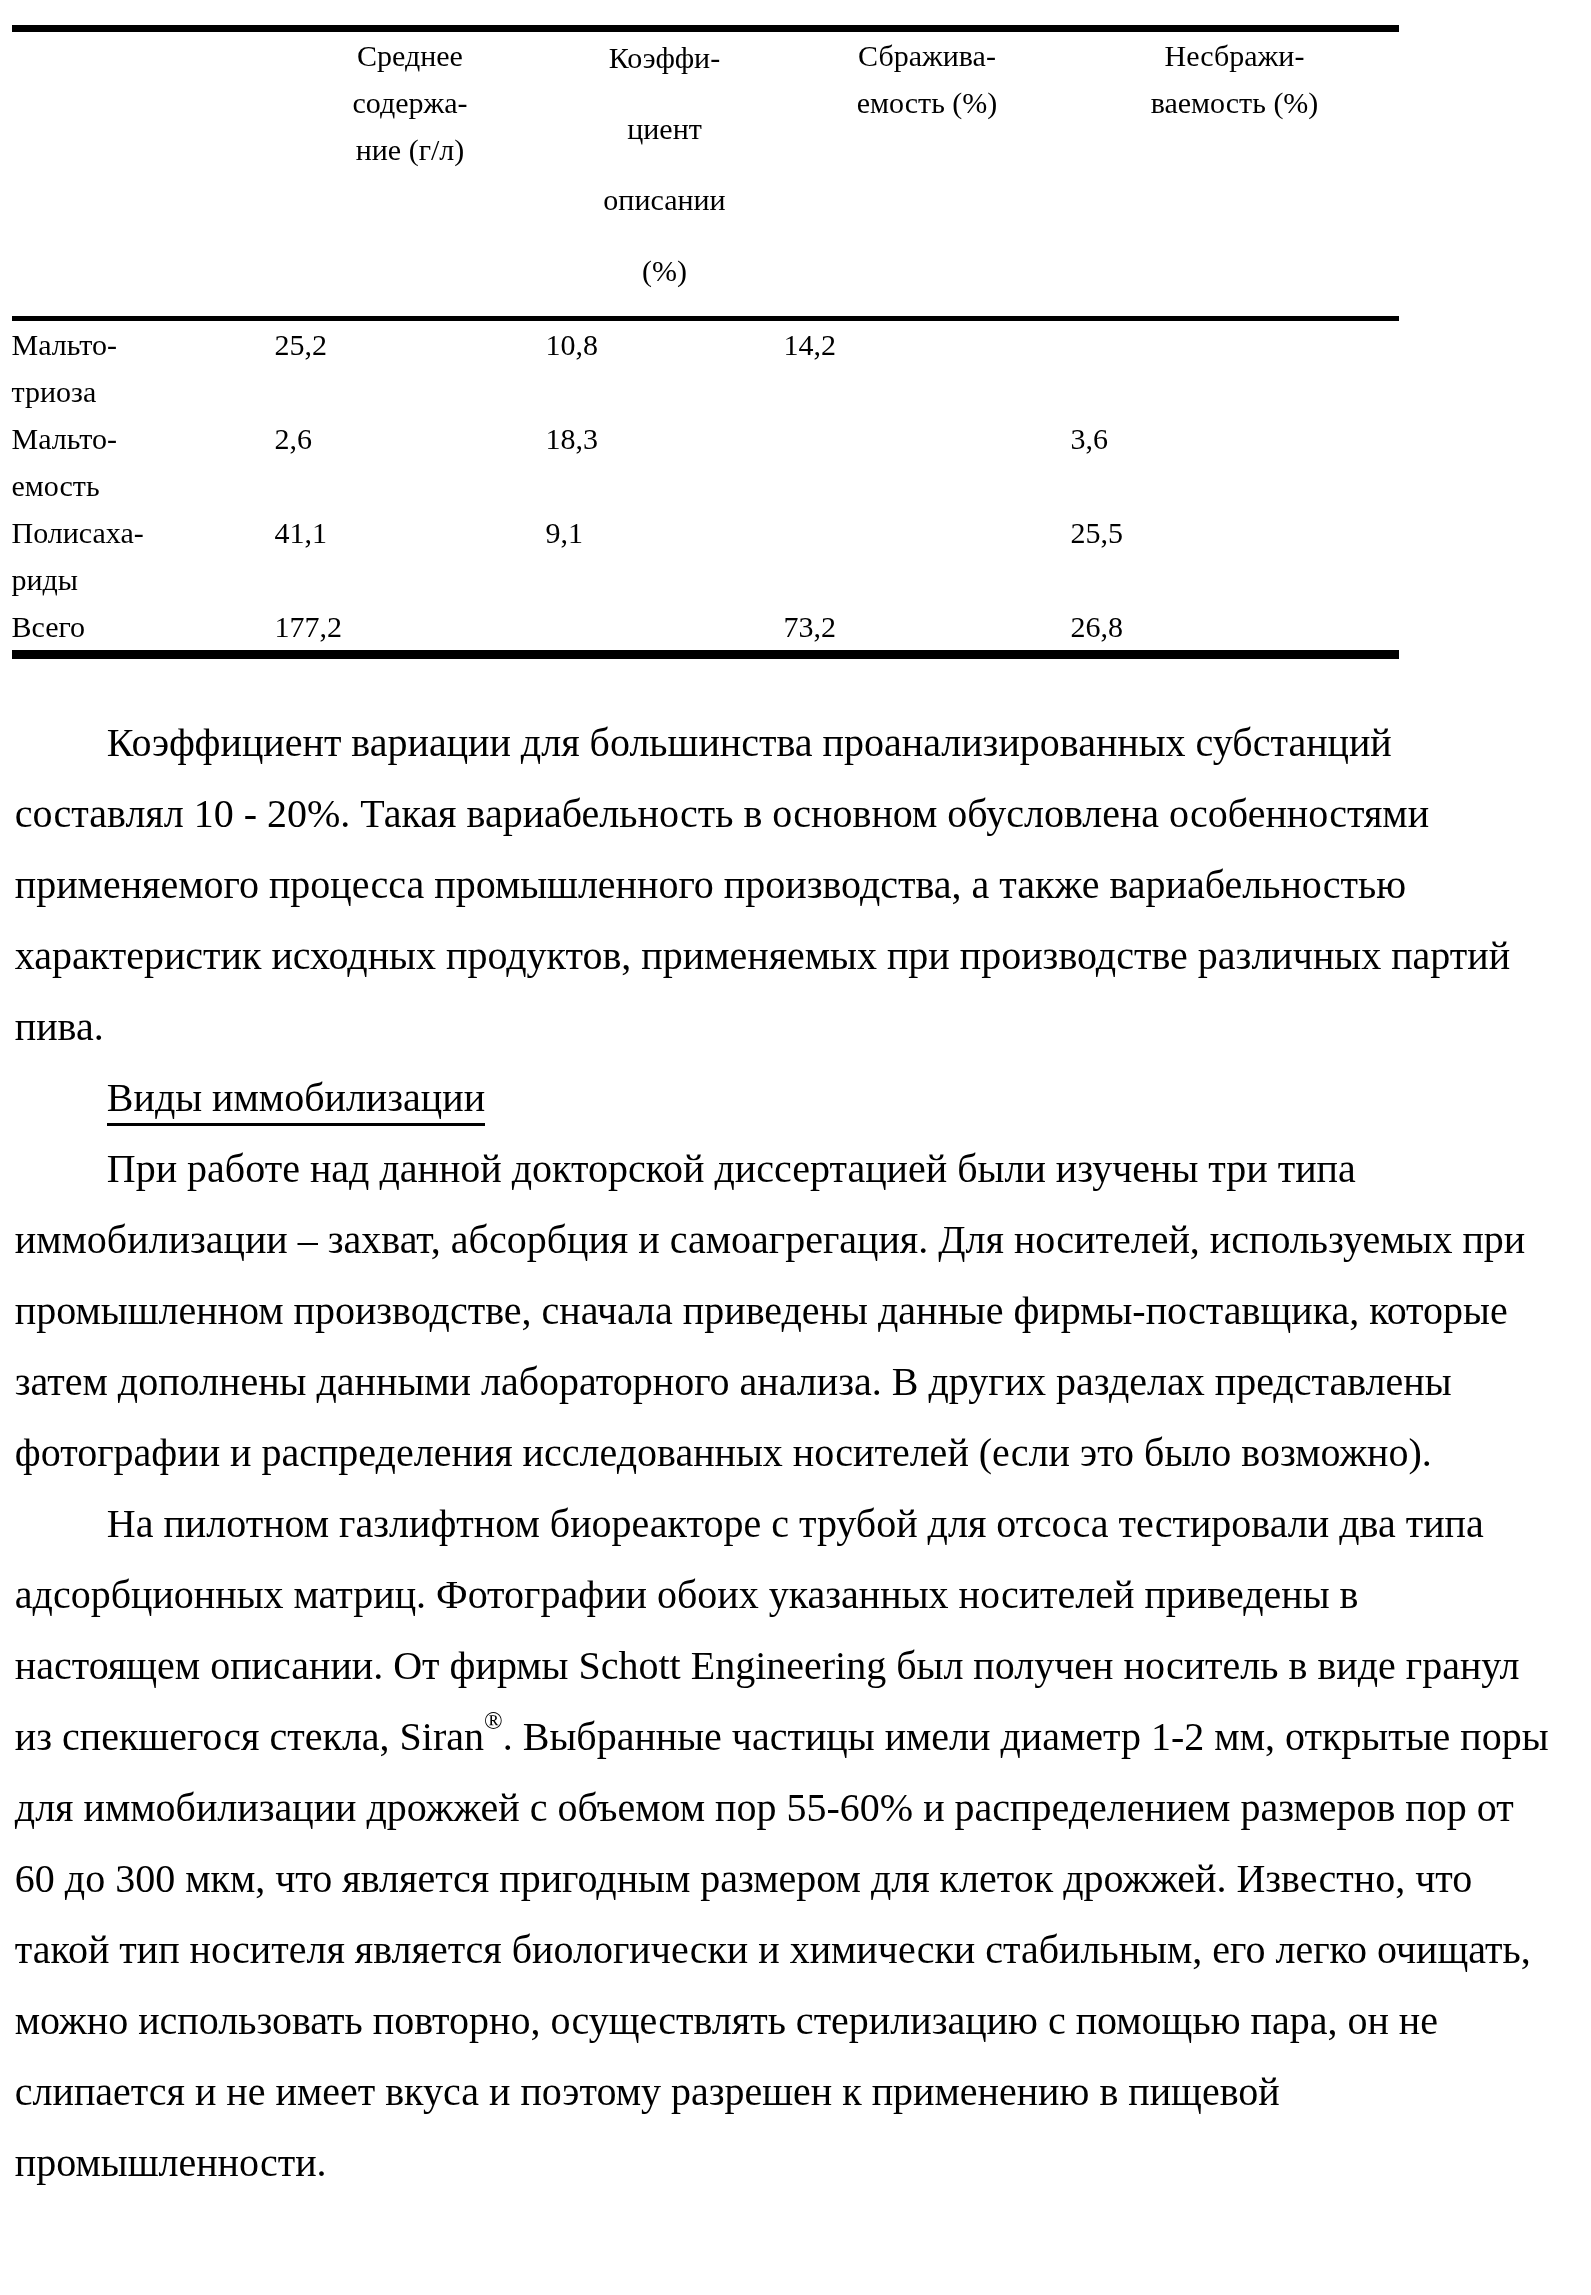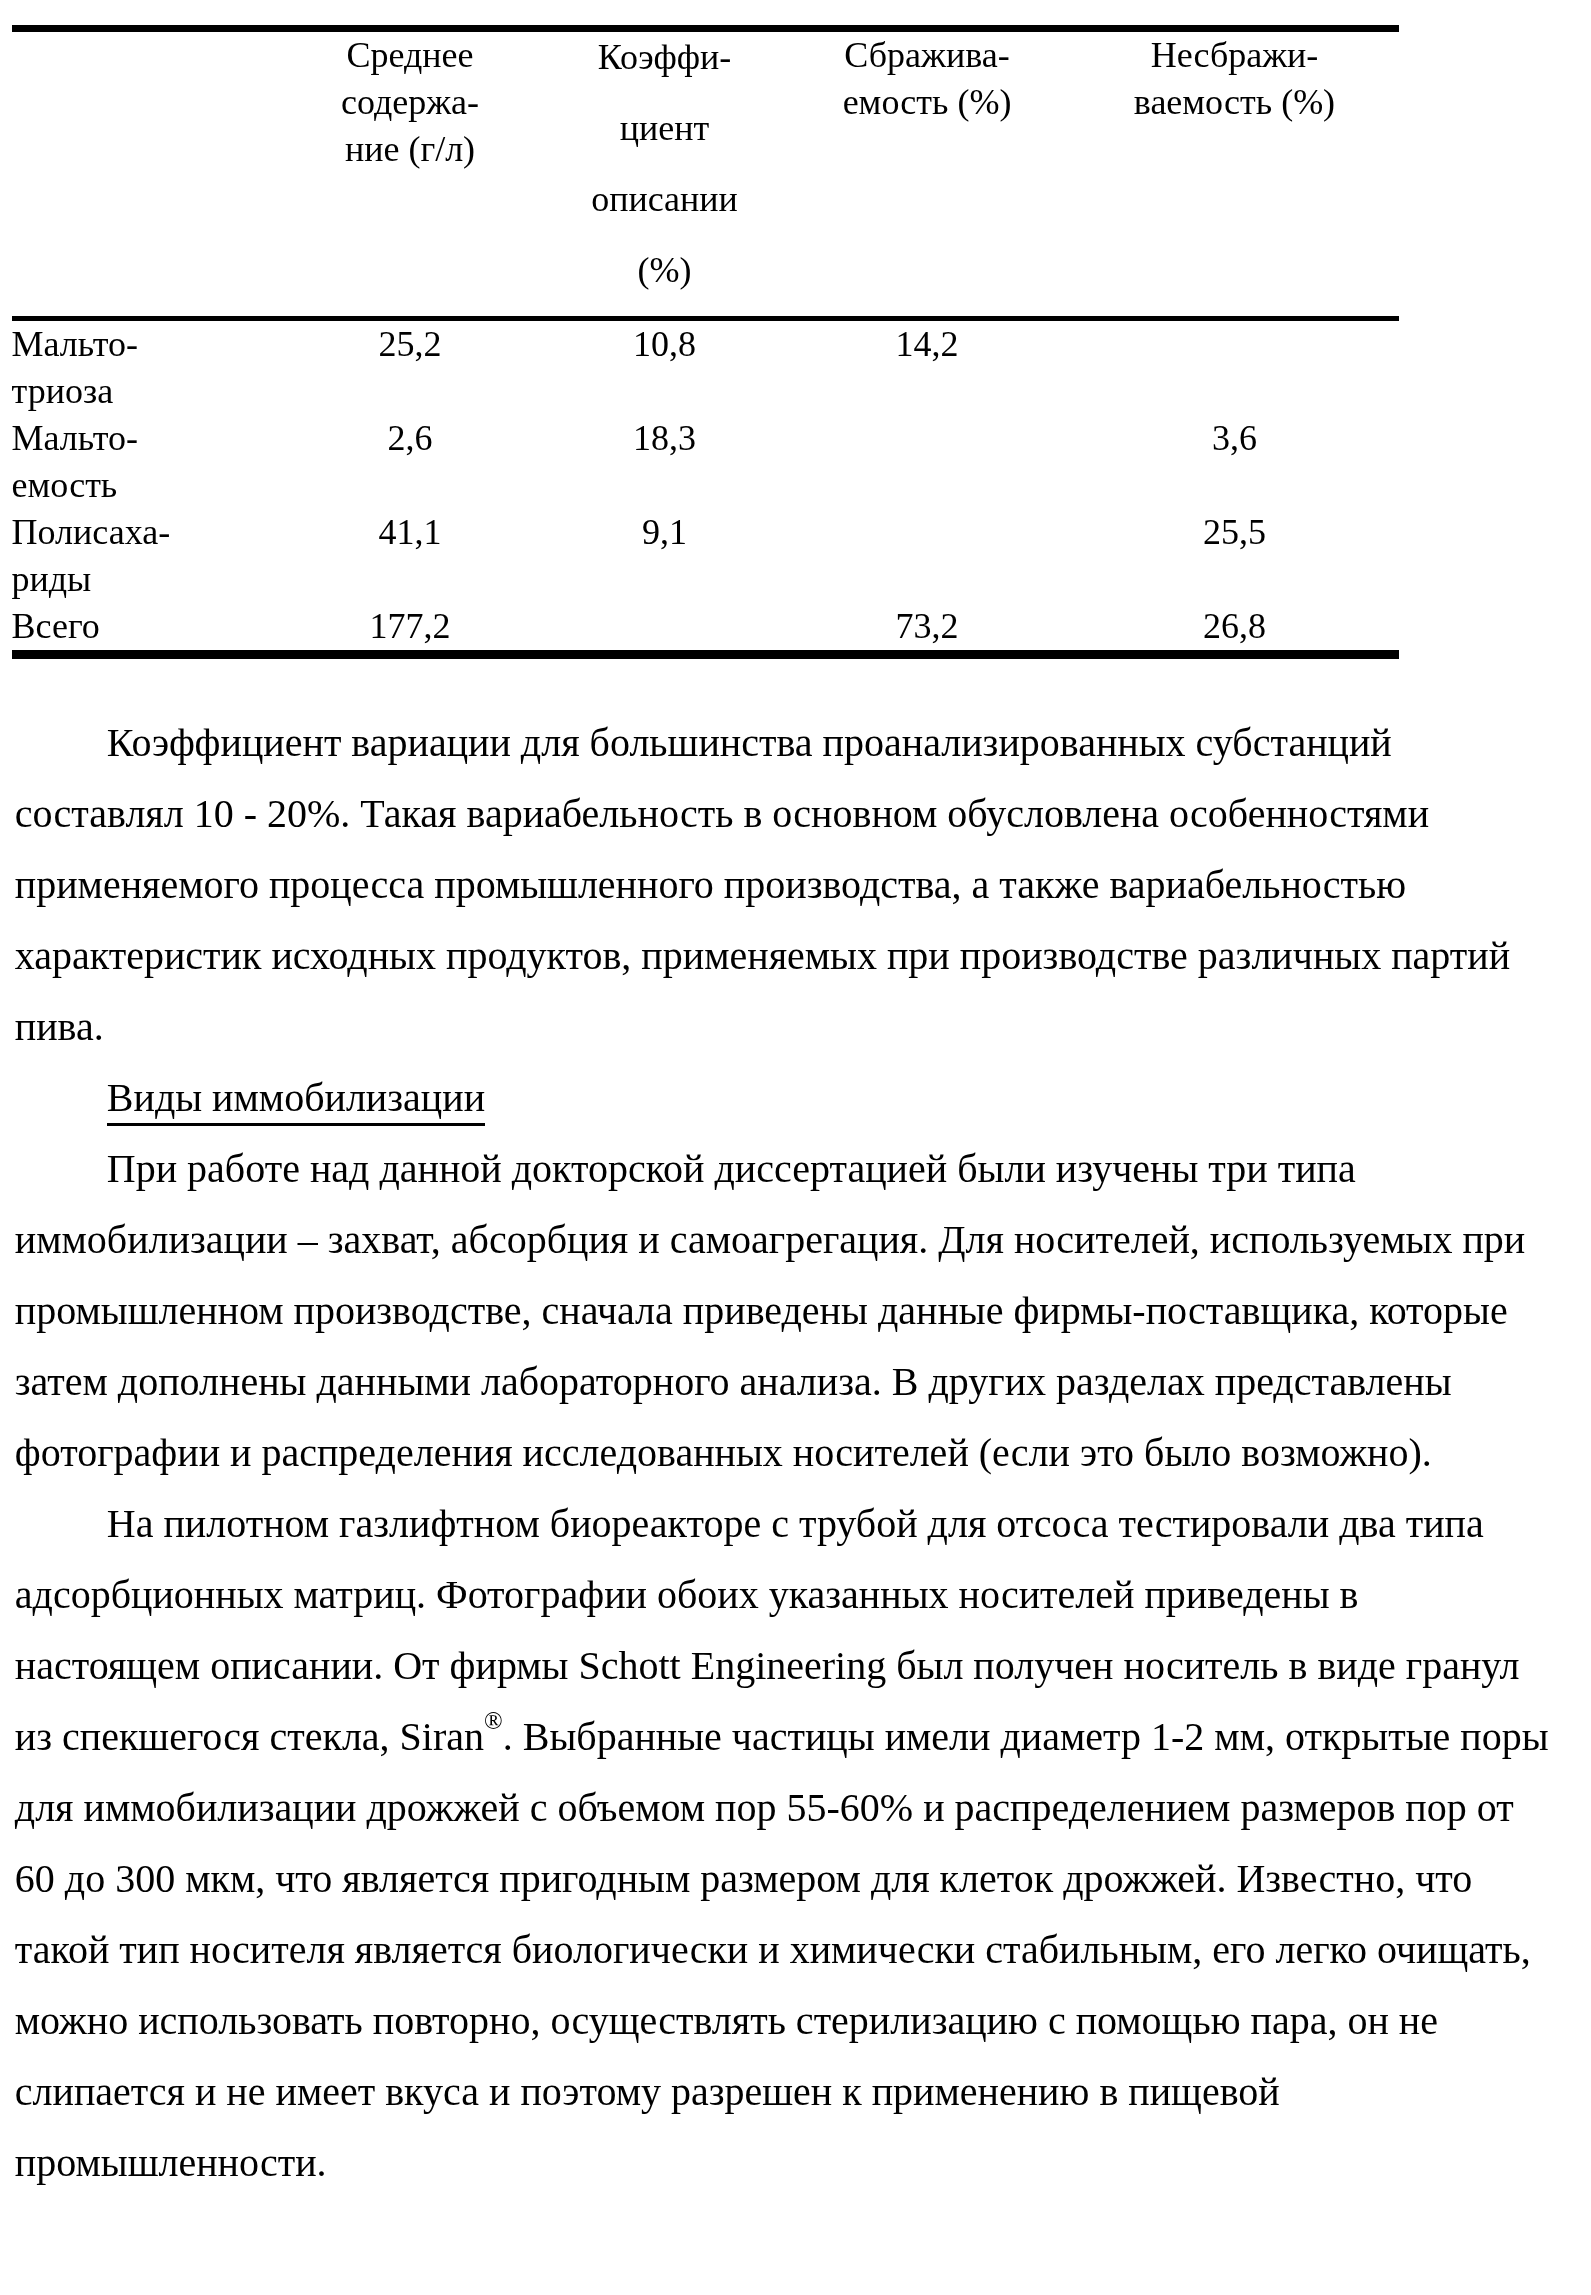--- a/index.html
+++ b/index.html
@@ -18,21 +18,21 @@
   }
 
   
   table.sugars {
     border-collapse: collapse;
     table-layout: fixed;
     width: 1387px;
     margin: 25.4px 0 0 11.5px;
     border-top: 7.4px solid #000;
     border-bottom: 9px solid #000;
-    font-size: 36px;
+    font-size: 30px;
   }
   table.sugars th,
   table.sugars td {
     font-weight: normal;
     vertical-align: top;
     padding: 0;
   }
   thead th {
     border-bottom: 5.7px solid #000;
     padding-top: 8.2px;
@@ -42,21 +42,21 @@
   }
   thead th .hl { display: block; }
   thead th.cv { line-height: 71px; }
   .cv-in { position: relative; top: -10.7px; }
   .cv-in span { display: block; }
 
   tbody td { line-height: 47px; }
   tbody tr.r    { height: 92px; }
   tbody tr.last { height: 51px;  }
   td.lbl { text-align: left; padding-left: 13px; }
-  td.num { text-align: center; }
+  td.num { }
   td .bl { display: block; }
 
   
   .bodytext {
     margin: 48px 39px 0 14.8px;
     font-size: 40px;
     line-height: 71px;
     text-align: left;
   }
   .bodytext p {

